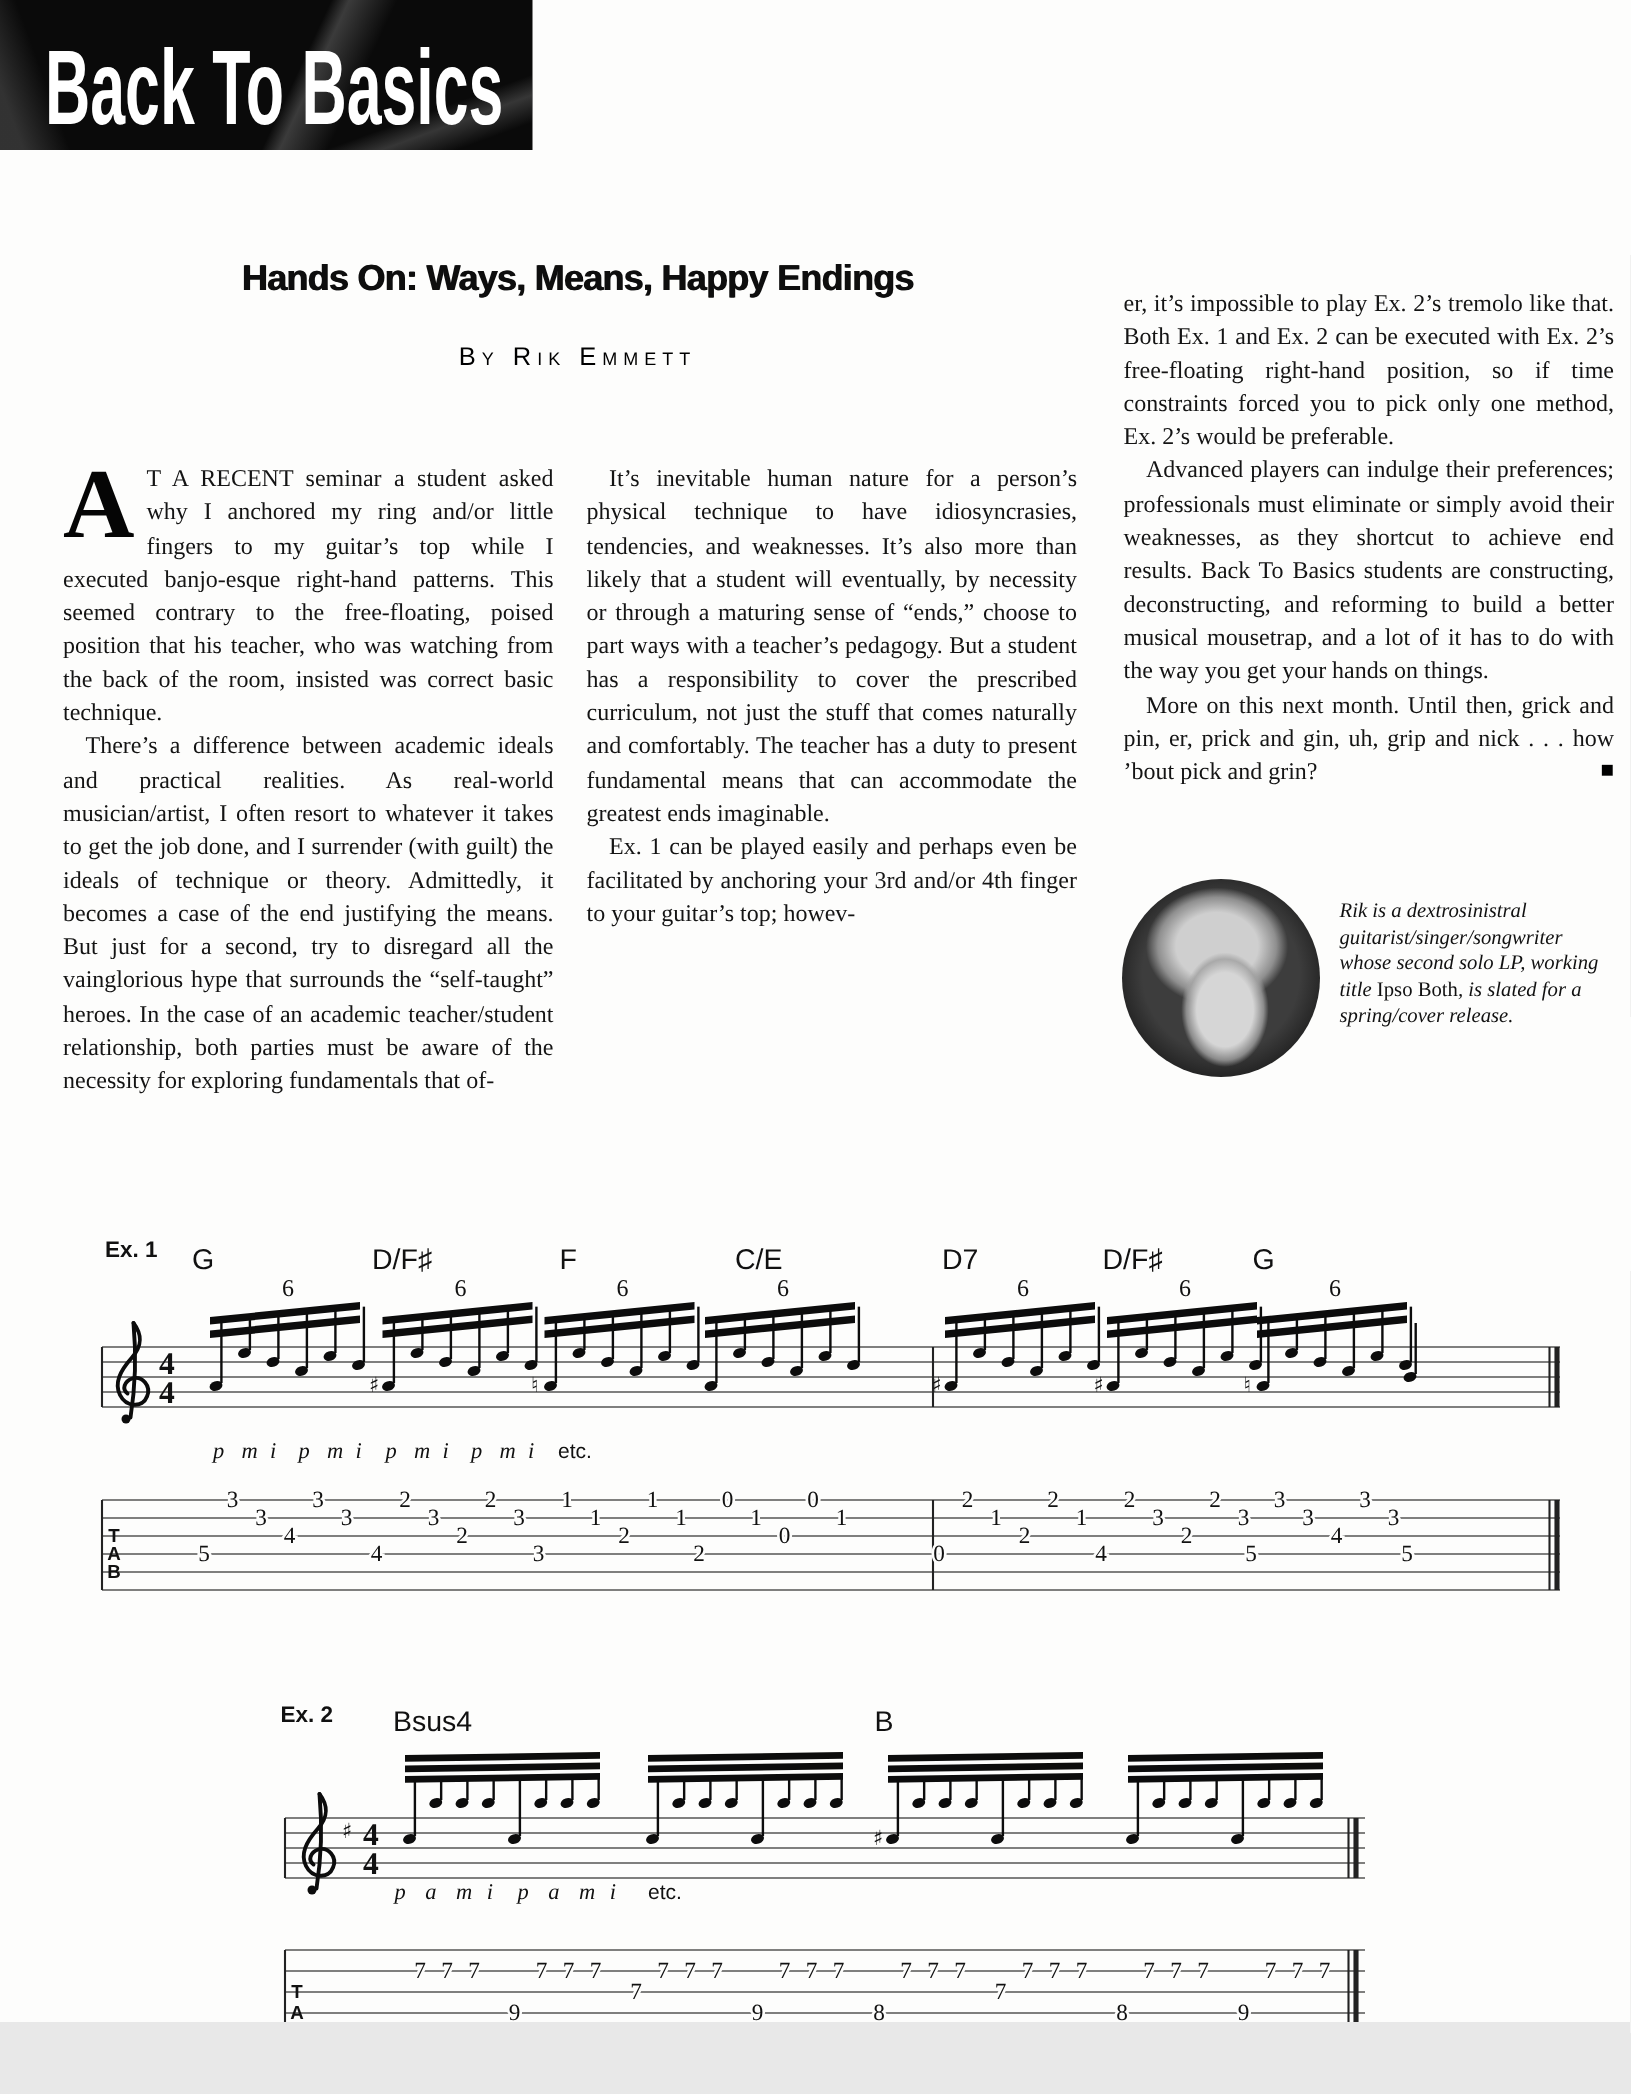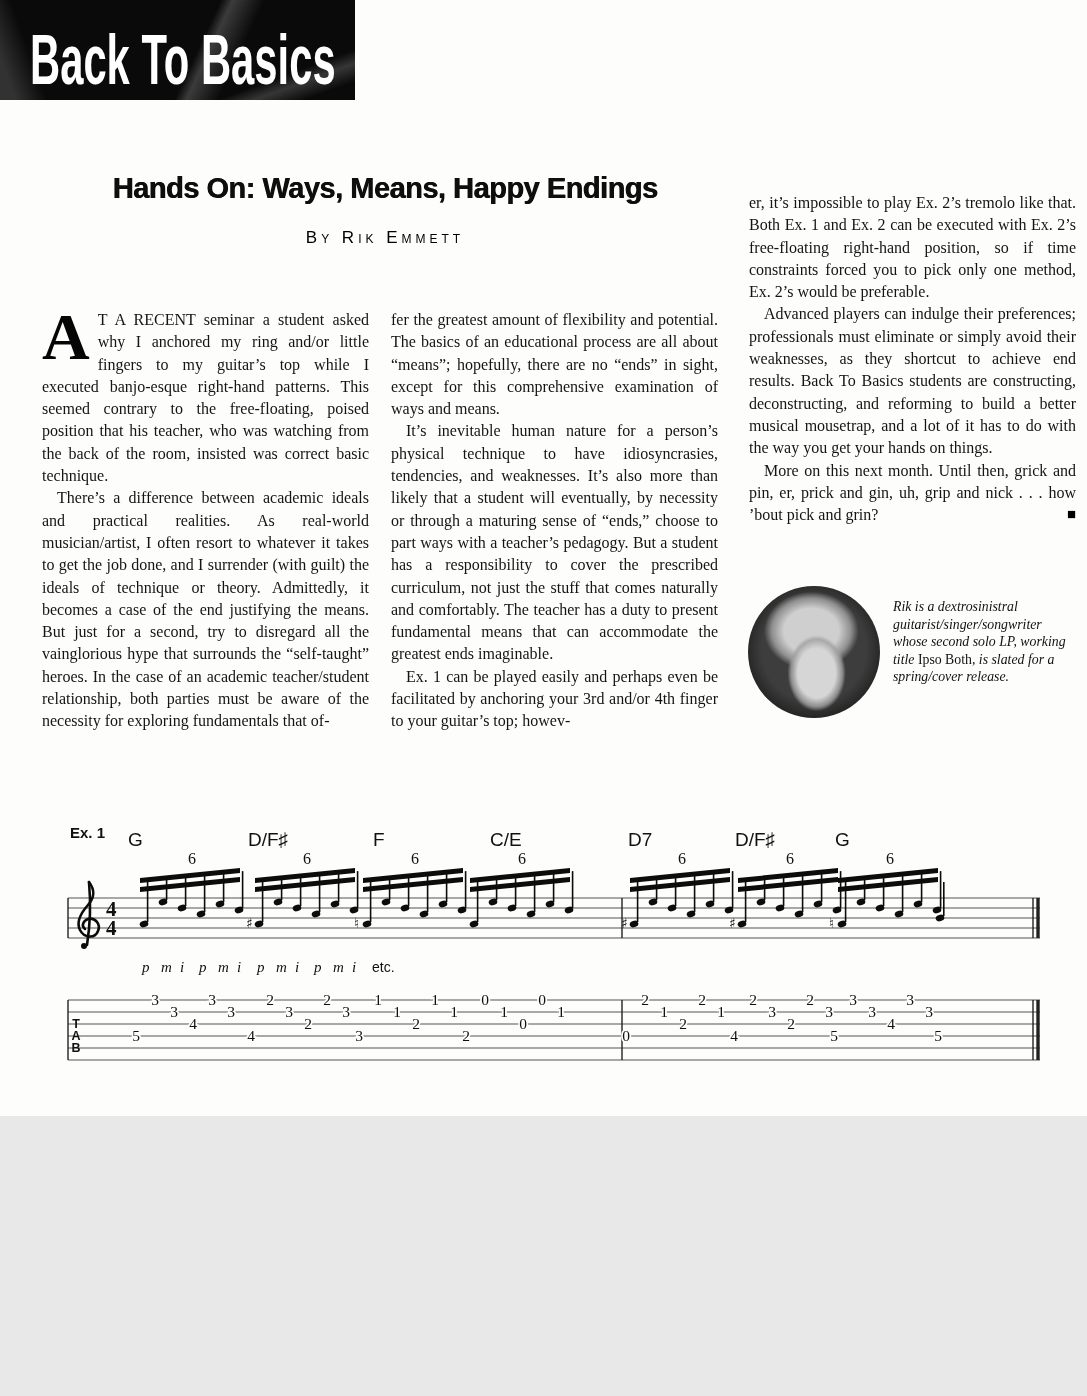--- a/index.html
+++ b/index.html
@@ -1,32 +1,32 @@
 <!DOCTYPE html>
 <html><head>
 <meta charset="utf-8">
 <style>
   html,body{margin:0;padding:0;background:#e8e8e8;}
-  .page{position:relative;width:1087px;height:1116px;background:#fdfdfc;margin:0 auto;
+  .page{position:relative;width:1087px;height:1348px;background:#fdfdfc;margin:0 auto;
         font-family:"Liberation Serif",serif;color:#141414;overflow:hidden;}
 
   
   .banner{position:absolute;left:0;top:0;width:355px;height:100px;background:#0a0a0a;overflow:hidden;}
   .banner-art{position:absolute;left:0;top:0;width:100%;height:100%;
     background:
       linear-gradient(115deg, transparent 55%, rgba(150,150,150,.35) 58%, transparent 66%),
       linear-gradient(70deg, rgba(90,90,90,.5) 4%, transparent 12%),
       linear-gradient(160deg, transparent 78%, rgba(120,120,120,.4) 84%, transparent 92%);}
   .banner-title{position:absolute;left:30px;top:18px;margin:0;color:#fff;
     font-family:"Liberation Sans",sans-serif;font-weight:700;font-size:58px;white-space:nowrap;
     transform:scale(0.72,1.22);transform-origin:left top;letter-spacing:0px;}
 
   
   .article-title{position:absolute;left:40px;top:172px;width:690px;margin:0;text-align:center;
-    font-family:"Liberation Sans",sans-serif;font-weight:700;font-size:29px;color:#0e0e0e;
+    font-family:"Liberation Sans",sans-serif;font-weight:700;font-size:24px;color:#0e0e0e;
     letter-spacing:-.5px;text-shadow:.6px 0 0 #0e0e0e;}
   .byline{position:absolute;left:40px;top:228px;width:690px;text-align:center;
     font-family:"Liberation Sans",sans-serif;font-variant:small-caps;font-size:17px;
     letter-spacing:4px;color:#000000;}
 
   
   .col{position:absolute;width:327px;font-size:16px;line-height:22.3px;text-align:justify;margin-top:19px;}
   .col p{margin:0;}
   .col p.indent{text-indent:15px;}
   .col1{left:42px;top:290px;height:445px;}
@@ -81,21 +81,20 @@
   </div>
 
   <h2 class="article-title">Hands On: Ways, Means, Happy Endings</h2>
   <div class="byline">By Rik Emmett</div>
 
   <div class="col col1" id="col1">
       <p><span class="dropcap">A</span>T A RECENT seminar a student asked why I anchored my ring and/or little fingers to my guitar’s top while I executed banjo-esque right-hand patterns. This seemed contrary to the free-floating, poised position that his teacher, who was watching from the back of the room, insisted was correct basic technique.</p>
       <p class="indent">There’s a difference between academic ideals and practical realities. As real-world musician/artist, I often resort to whatever it takes to get the job done, and I surrender (with guilt) the ideals of technique or theory. Admittedly, it becomes a case of the end justifying the means. But just for a second, try to disregard all the vainglorious hype that surrounds the “self-taught” heroes. In the case of an academic teacher/student relationship, both parties must be aware of the necessity for exploring fundamentals that of-</p>
     </div>
   <div class="col col2" id="col2">
-      <p>fer the greatest amount of flexibility and potential. The basics of an educational process are all about “means”; hopefully, there are no “ends” in sight, except for this comprehensive examination of ways and means.</p>
       <p class="indent">It’s inevitable human nature for a person’s physical technique to have idiosyncrasies, tendencies, and weaknesses. It’s also more than likely that a student will eventually, by necessity or through a maturing sense of “ends,” choose to part ways with a teacher’s pedagogy. But a student has a responsibility to cover the prescribed curriculum, not just the stuff that comes naturally and comfortably. The teacher has a duty to present fundamental means that can accommodate the greatest ends imaginable.</p>
       <p class="indent">Ex. 1 can be played easily and perhaps even be facilitated by anchoring your 3rd and/or 4th finger to your guitar’s top; howev-</p>
     </div>
   <div class="col col3" id="col3">
       <p>er, it’s impossible to play Ex. 2’s tremolo like that. Both Ex. 1 and Ex. 2 can be executed with Ex. 2’s free-floating right-hand position, so if time constraints forced you to pick only one method, Ex. 2’s would be preferable.</p>
       <p class="indent">Advanced players can indulge their preferences; professionals must eliminate or simply avoid their weaknesses, as they shortcut to achieve end results. Back To Basics students are constructing, deconstructing, and reforming to build a better musical mousetrap, and a lot of it has to do with the way you get your hands on things.</p>
       <p class="indent">More on this next month. Until then, grick and pin, er, prick and gin, uh, grip and nick . . . how ’bout pick and grin?<span class="end-mark">■</span></p>
     </div>
 
   <div class="portrait"></div>

